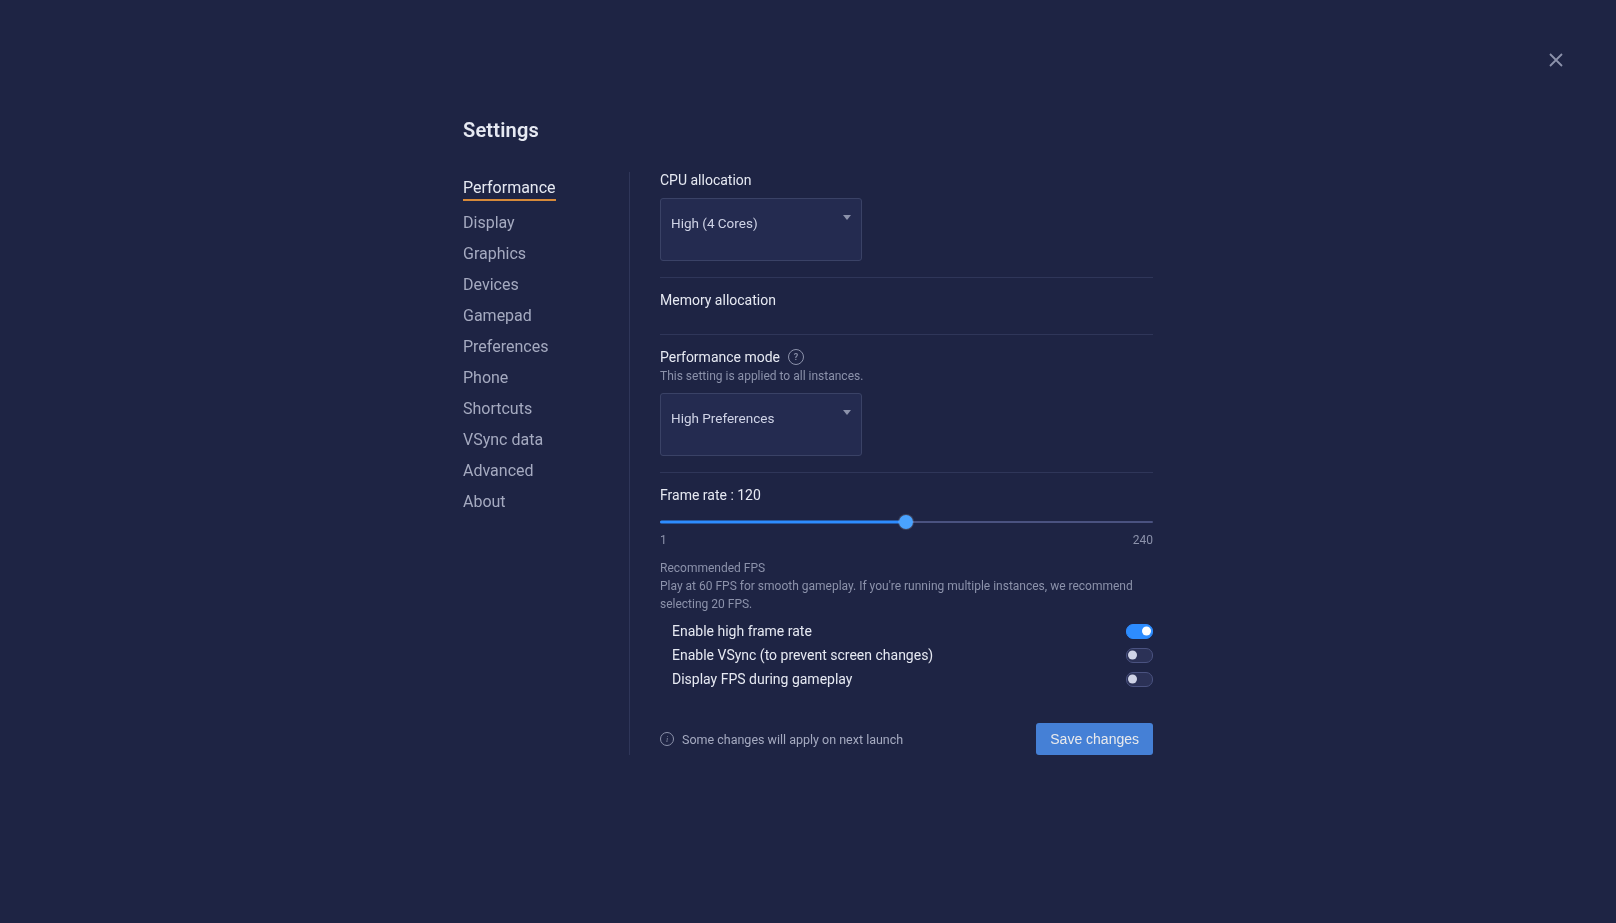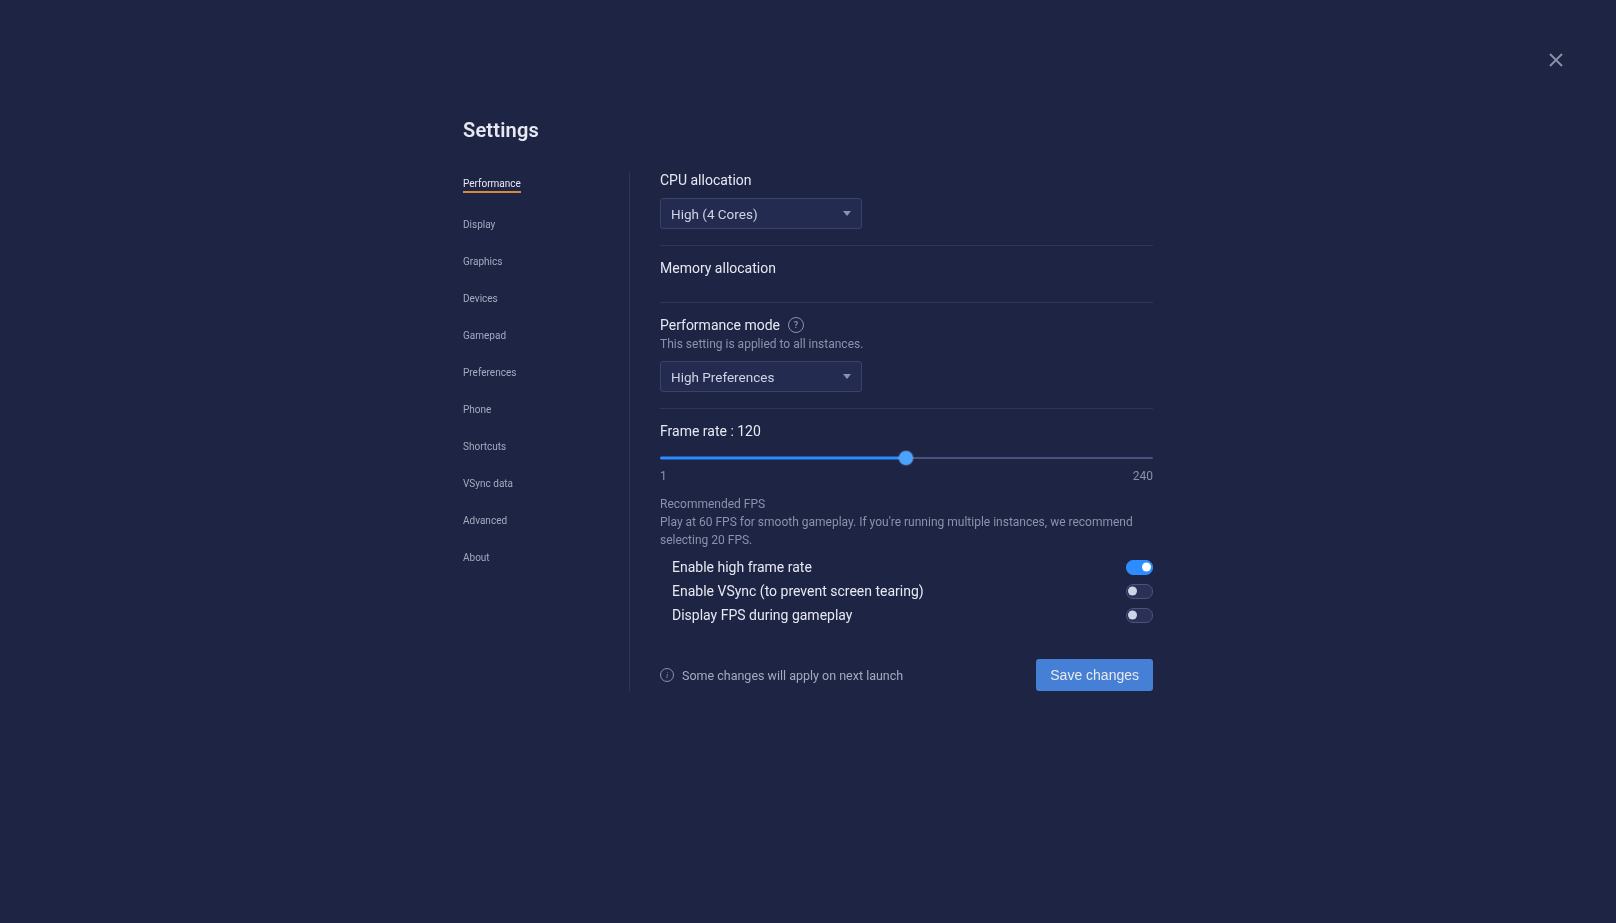--- a/index.html
+++ b/index.html
@@ -63,22 +63,22 @@
   
   .sidebar{
     width:166px;
     padding-top:6px;
     border-right:1px solid var(--divider);
     min-height:510px;
   }
   .nav-item{
     display:block;
     color:var(--muted2);
-    font-size:10px;
-    margin-bottom:26px;
+    font-size:16px;
+    margin-bottom:12px;
     cursor:pointer;
     width:max-content;
   }
   .nav-item.active{
     color:var(--text);
     border-bottom:2px solid var(--under);
     padding-bottom:2px;
   }
 
   
@@ -106,22 +106,22 @@
     font-size:12px;
     color:var(--muted);
     margin:-6px 0 10px 0;
   }
 
   .select{
     width:180px;height:29px;
     border:1px solid var(--input-border);
     background:var(--input-bg);
     border-radius:3px;
-    display:flex;align-items:center;justify-content:space-between;
-    padding:0 10px;
+    display:flex;align-items:flex-start;justify-content:space-between;
+    padding:16px 10px;
     color:#cfd3e6;
     font-size:13.5px;
     cursor:pointer;
   }
   .select .caret{width:0;height:0;border-left:4px solid transparent;border-right:4px solid transparent;border-top:5px solid #8c92ab;}
 
   .help-icon{
     width:14px;height:14px;display:inline-flex;align-items:center;justify-content:center;
     border:1px solid var(--muted);border-radius:50%;color:var(--muted);font-size:9px;font-weight:600;
     line-height:1;cursor:help;
@@ -259,21 +259,21 @@
             <div class="info-text">Play at 60 FPS for smooth gameplay. If you're running multiple instances, we recommend selecting 20 FPS.</div>
           </div>
 
           <div class="toggle-row">
             <span class="label">Enable high frame rate</span>
             <span class="toggle on">
                 <span class="knob"></span>
               </span>
           </div>
           <div class="toggle-row">
-            <span class="label">Enable VSync (to prevent screen tearing)</span>
+            <span class="label">Enable VSync (to prevent screen changes)</span>
             <span class="toggle off">
                 <span class="knob"></span>
               </span>
           </div>
           <div class="toggle-row">
             <span class="label">Display FPS during gameplay</span>
             <span class="toggle off">
                 <span class="knob"></span>
               </span>
           </div>

